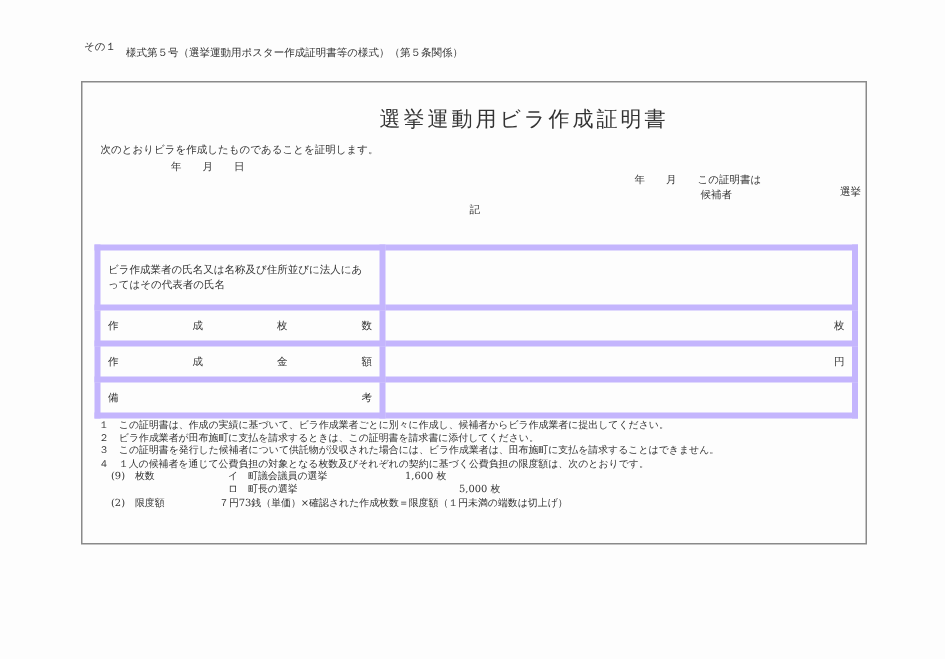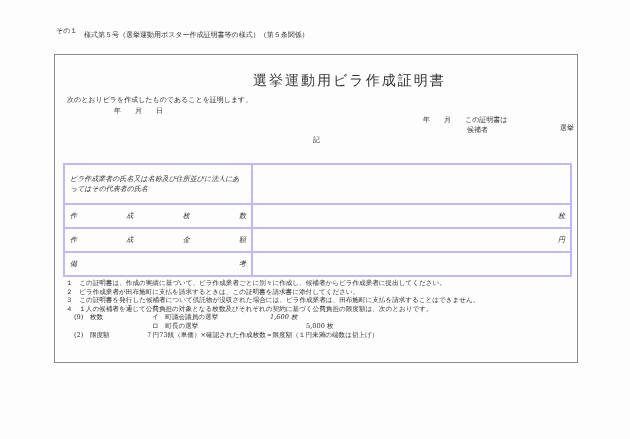--- a/index.html
+++ b/index.html
@@ -5,21 +5,21 @@
   html, body { margin: 0; padding: 0; }
   body {
     width: 630px; height: 439px; background: #fdfdfd; position: relative; overflow: hidden;
     font-family: "DejaVu Serif", "Liberation Serif", serif; color: #333;
     font-size: 7px; line-height: 1.25;
   }
   .abs { position: absolute; white-space: nowrap; }
   .outer { position: absolute; left: 54px; top: 54px; width: 524px; height: 309px; border: 1px solid #8a8a8a; box-sizing: border-box; }
   .title { font-size: 14px; letter-spacing: 2px; }
   table.form { position: absolute; left: 63px; top: 163px; width: 509px; border-collapse: collapse; }
-  table.form td { border: 2px solid #c4b5fd; padding: 0 5px; font-size: 7px; vertical-align: middle; font-style: italic; }
+  table.form td { border: 4px solid #c4b5fd; padding: 0 5px; font-size: 7px; vertical-align: middle; }
   td.label { width: 176px; }
   .spread-row { display: flex; justify-content: space-between; width: 176px; }
   td.value { text-align: right; padding-right: 22px; }
   .notes { position: absolute; left: 60px; top: 279px; font-size: 6.6px; line-height: 1.3; }
   .notes .line { white-space: nowrap; }
 </style>
 </head>
 <body>
 
 <div class="abs" style="left:56px;top:31px;padding-left:28px;">様式第５号（選挙運動用ポスター作成証明書等の様式）（第５条関係）</div>
@@ -76,21 +76,21 @@
   </table>
 
 <div class="notes">
   <div class="line" style="padding-left:6px;">１　この証明書は、作成の実績に基づいて、ビラ作成業者ごとに別々に作成し、候補者からビラ作成業者に提出してください。</div>
   <div class="line" style="padding-left:6px;">２　ビラ作成業者が田布施町に支払を請求するときは、この証明書を請求書に添付してください。</div>
   <div class="line" style="padding-left:6px;">３　この証明書を発行した候補者について供託物が没収された場合には、ビラ作成業者は、田布施町に支払を請求することはできません。</div>
   <div class="line" style="padding-left:6px;">４　１人の候補者を通じて公費負担の対象となる枚数及びそれぞれの契約に基づく公費負担の限度額は、次のとおりです。</div>
   <div class="line" style="position:relative;height:9px;">
     <span class="abs" style="left:14px;">(9)　枚数</span>
     <span class="abs" style="left:92px;">イ　町議会議員の選挙</span>
-    <span class="abs" style="left:210px;font-style:italic;">1,600 枚</span>
+    <span class="abs" style="left:210px;">1,600 枚</span>
   </div>
   <div class="line" style="position:relative;height:9px;">
     <span class="abs" style="left:92px;text-align:right;">ロ　町長の選挙</span>
     <span class="abs" style="left:210px;padding-left:36px;">5,000 枚</span>
   </div>
   <div class="line" style="position:relative;height:9px;">
     <span class="abs" style="left:14px;">(2)　限度額</span>
     <span class="abs" style="left:86px;">７円73銭（単価）×確認された作成枚数＝限度額（１円未満の端数は切上げ）</span>
   </div>
 </div>

